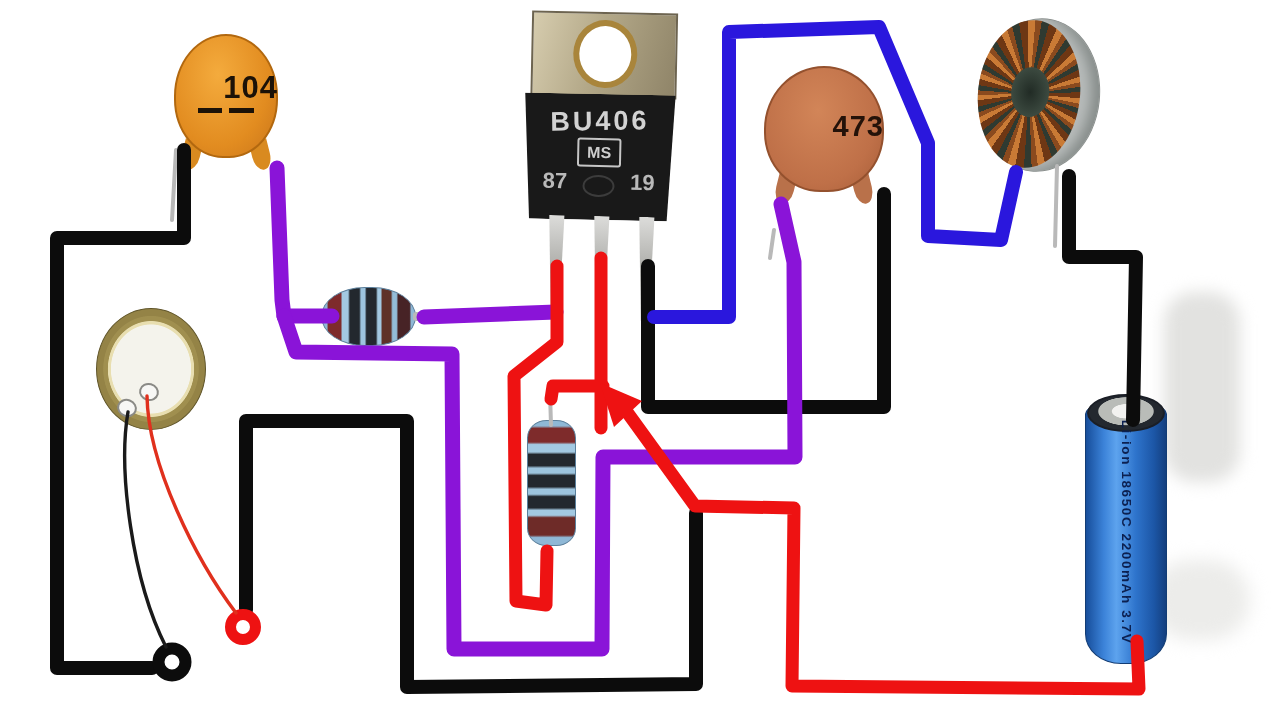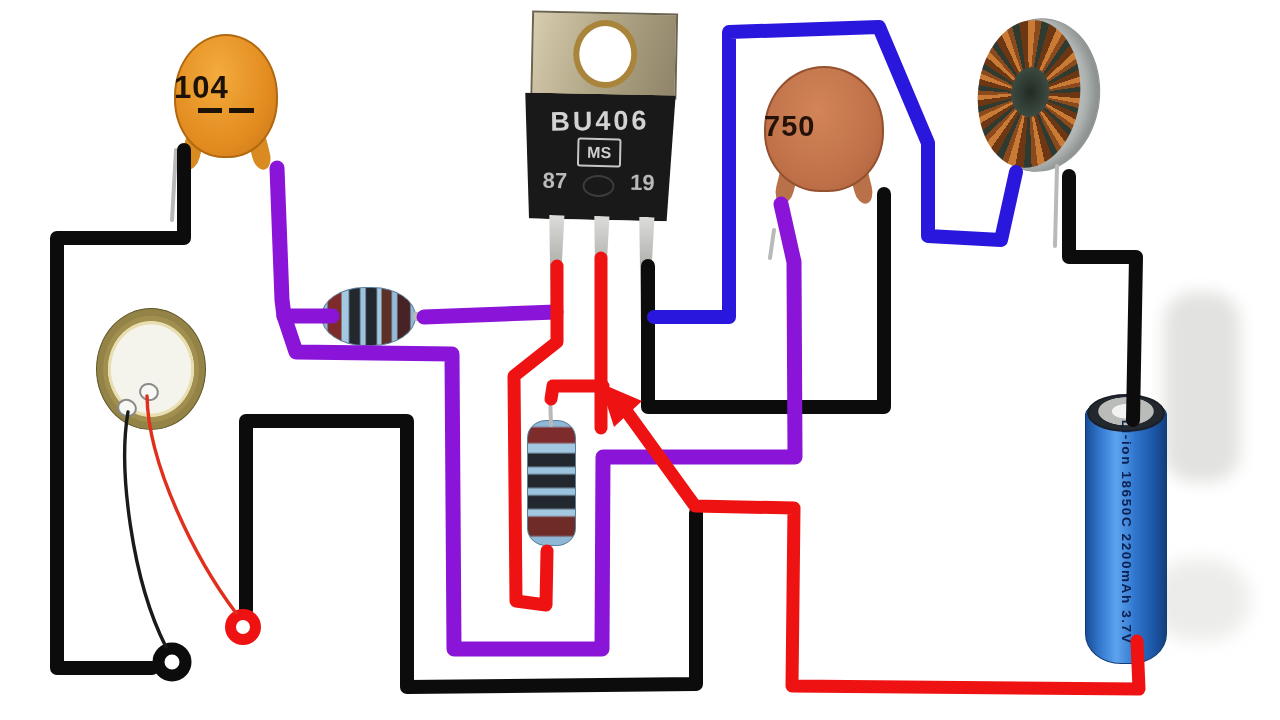--- a/index.html
+++ b/index.html
@@ -3,21 +3,21 @@
 <meta charset="utf-8">
 <style>
   html,body{margin:0;padding:0;background:#fff;}
   .stage{position:relative;width:1280px;height:720px;background:#fff;overflow:hidden;
          font-family:"Liberation Sans","DejaVu Sans",sans-serif;}
   .abs{position:absolute;}
   
   .cap{position:absolute;}
   .cap .foot{position:absolute;width:18px;height:30px;bottom:-12px;border-radius:0 0 60% 60%;}
   .cap .body{position:absolute;inset:0;border-radius:50% 50% 47% 47%;}
-  .cap .lbl{position:absolute;width:100%;text-align:left;font-weight:bold;}
+  .cap .lbl{position:absolute;width:100%;text-align:right;font-weight:bold;}
   .cap104 .body{background:radial-gradient(ellipse at 42% 32%,#f4ab3d,#e28c20 62%,#c8741a);border:2px solid #b2680f;}
   .cap104 .foot{background:#d98a20;}
   .cap104 .lbl{top:36px;font-size:31px;color:#1c1207;letter-spacing:1px;}
   .cap104 .under{position:absolute;left:50%;top:74px;width:56px;height:5px;transform:translateX(-50%);
       background:linear-gradient(90deg,#1c1207 0 42%,transparent 42% 56%,#1c1207 56% 100%);}
   .cap473 .body{background:radial-gradient(ellipse at 45% 35%,#d28558,#bf7048 65%,#a75d38);border:2px solid #94512e;}
   .cap473 .foot{background:#b9714a;}
   .cap473 .lbl{top:44px;font-size:29px;color:#241209;letter-spacing:1px;font-weight:600;}
   
   .to220{position:absolute;left:511px;top:8px;width:176px;height:310px;transform:rotate(1.2deg);}
@@ -93,21 +93,21 @@
     <div class="foot" style="left:78px;transform:rotate(-14deg);"></div>
     <div class="body"></div>
     <div class="lbl">104</div>
     <div class="under"></div>
   </div>
 
   <div class="cap cap473 abs" style="left:764px;top:66px;width:120px;height:126px;">
     <div class="foot" style="left:12px;transform:rotate(14deg);"></div>
     <div class="foot" style="left:90px;transform:rotate(-14deg);"></div>
     <div class="body"></div>
-    <div class="lbl">750</div>
+    <div class="lbl">473</div>
   </div>
 
   <div class="to220">
     <div class="tab"></div>
     <div class="hole"></div>
     <div class="pkg">
       <div class="part">BU406</div>
       <div class="logo">MS</div>
       <div class="row">
         <span>87</span>

